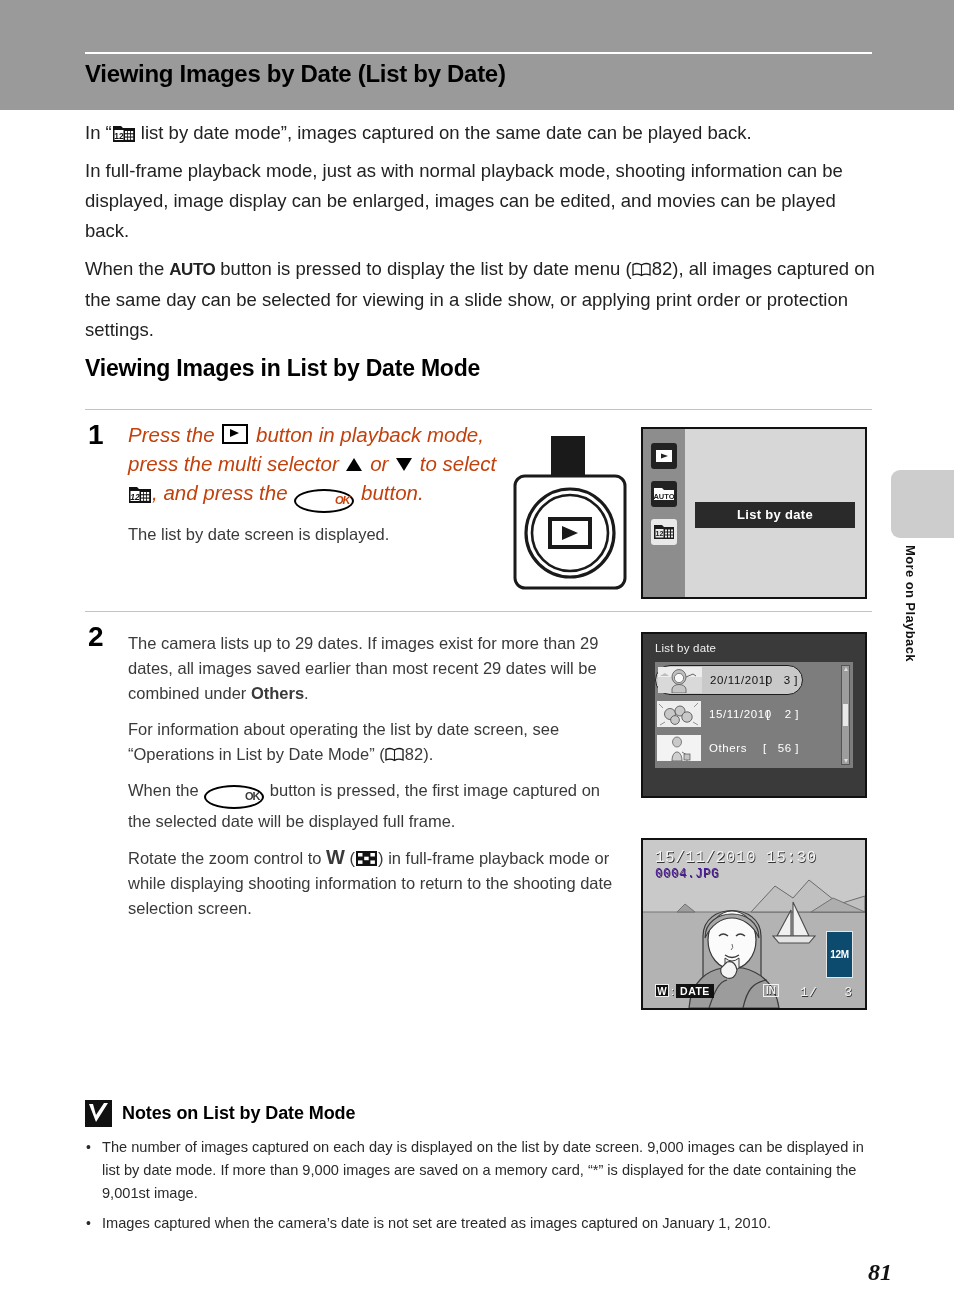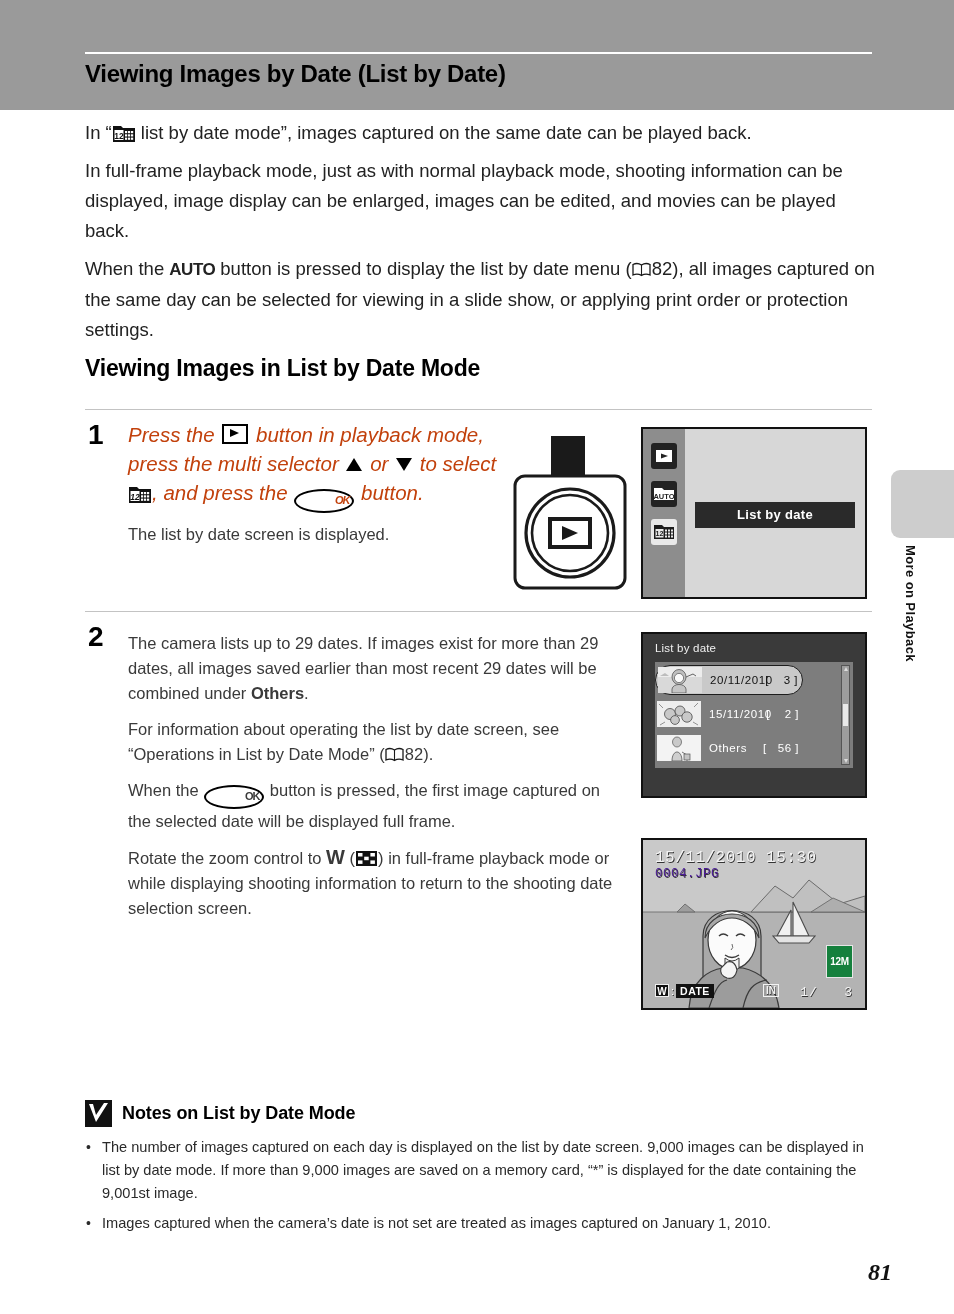--- a/index.html
+++ b/index.html
@@ -370,23 +370,23 @@
   .osd-count {
     position: absolute; right: 12px; bottom: 8px;
     color: #f4f4f4; font-size: 13px;
     font-family: "Liberation Mono", monospace;
     letter-spacing: 1px;
     text-shadow: 0.8px 0.8px 0 #333;
     white-space: pre;
   }
   .osd-size {
     position: absolute; right: 12px; bottom: 30px;
-    background: #15803d; color: #fff;
+    background: #0c4a6e; color: #fff;
     font-size: 10px; font-weight: bold;
-    padding: 10px 3px;
+    padding: 17px 3px;
     border: 1px solid #e6e6e6;
     letter-spacing: -0.2px;
   }
 
   
   .notes-head {
     position: absolute;
     left: 85px; top: 1100px;
     display: flex; align-items: center;
   }

